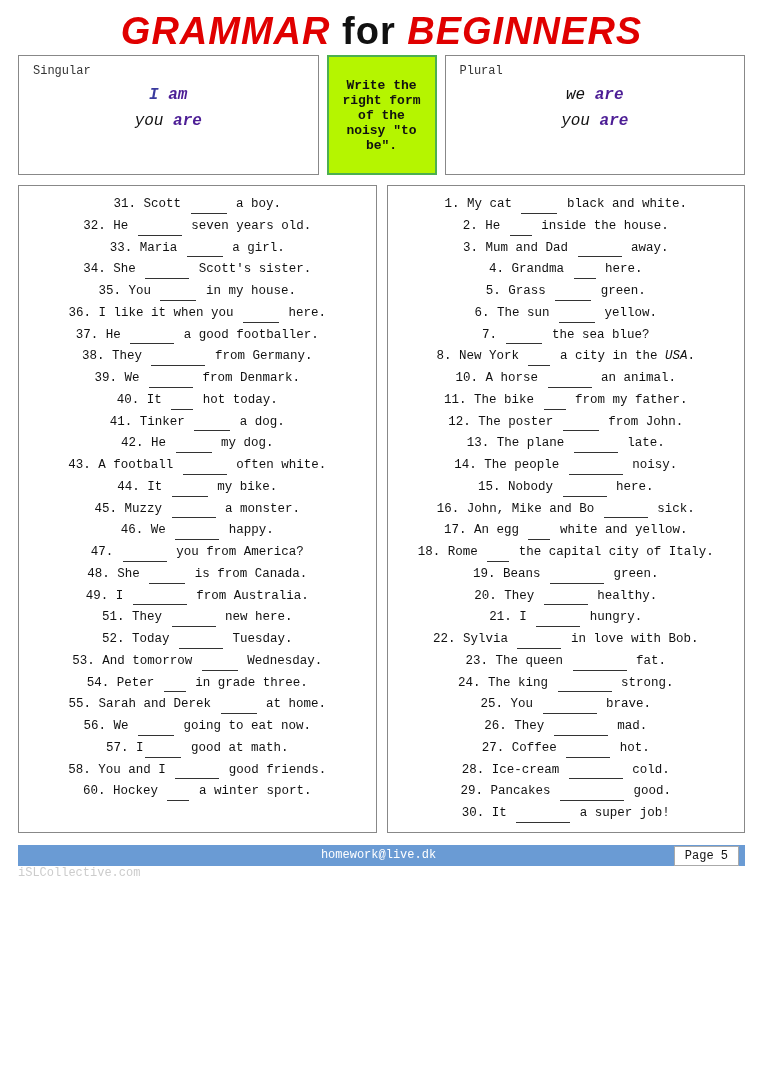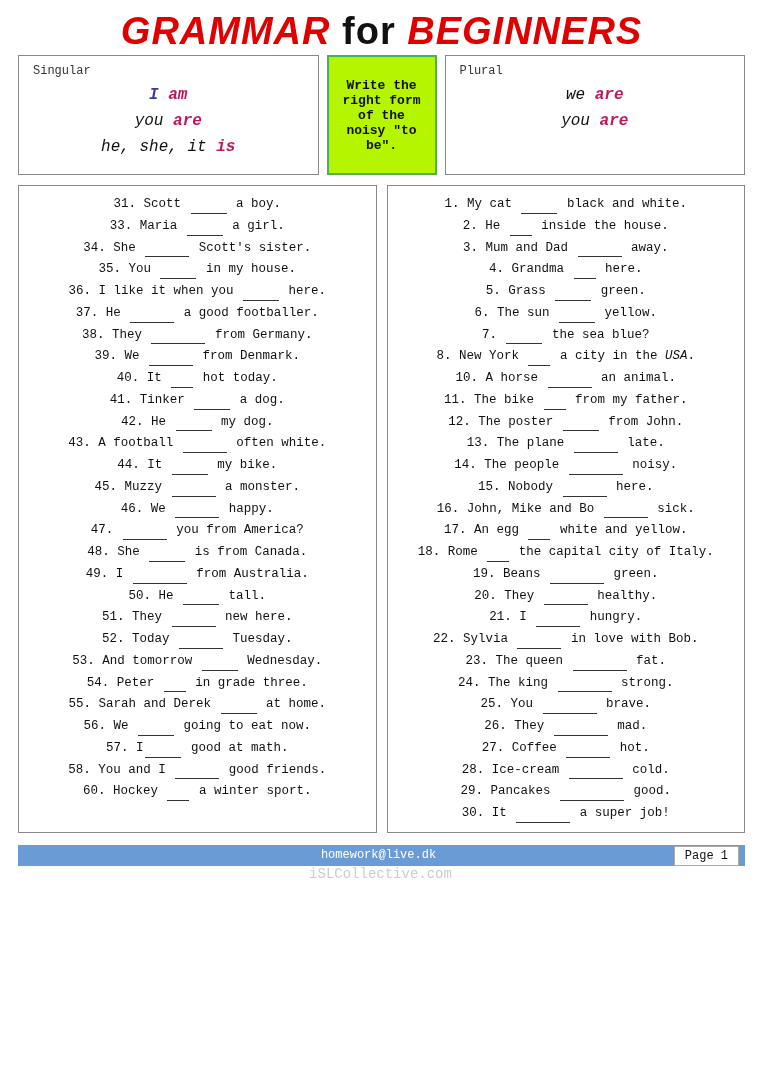--- a/index.html
+++ b/index.html
@@ -69,21 +69,21 @@
       margin-bottom: 4px;
     }
     .conj-row {
       text-align: center;
       font-size: 16px;
       margin: 8px 0;
       color: #111;
       font-style: italic;
     }
     .conj-row .verb {
-      color: #be185d;
+      color: #4c1d95;
       font-weight: bold;
     }
     .conj-row .subj {
       color: #3a3a9e;
       font-weight: bold;
     }
     .instruction-box {
       border: 2px solid #4caf50;
       background: #b5f500;
       padding: 8px 10px;
@@ -147,23 +147,23 @@
       text-align: right;
       padding-right: 6px;
     }
     .page-badge {
       border: 1px solid #aaa;
       background: #fff;
       padding: 2px 10px;
       font-size: 12px;
     }
     .logo-text {
-      font-size: 14px;
+      font-size: 12px;
       color: #ccc;
-      text-align: center;
+      text-align: left;
       padding-right: 2px;
     }
   </style>
 </head>
 <body>
 
 <div>
   <div class="page-title">
     <span class="title-main">GRAMMAR <span class="for-word">for</span> BEGINNERS</span>
   </div>
@@ -171,61 +171,58 @@
 
 <div class="conj-section">
   <div class="conj-box">
     <div class="conj-label">Singular</div>
     <div class="conj-row">
       <span class="subj">I</span> <span class="verb">am</span>
     </div>
     <div class="conj-row">
       <span>you</span> <span class="verb">are</span>
     </div>
-    <div class="conj-row">
-      <span>he, she, it</span> <span class="verb">is</span>
-    </div>
   </div>
 
   <div class="instruction-box">
     <span>Write the right form of the noisy "to be".</span>
   </div>
 
   <div class="conj-box">
     <div class="conj-label">Plural</div>
     <div class="conj-row">
       <span>we</span> <span class="verb">are</span>
     </div>
     <div class="conj-row">
       <span>you</span> <span class="verb">are</span>
     </div>
   </div>
 </div>
 
 <div class="exercises-section">
   <div class="ex-col">
     <div class="ex-item">31. Scott <span class="blank"></span> a boy.</div>
+    <div class="ex-item">32. He <span class="blank blank-medium"></span> seven years old.</div>
     <div class="ex-item">33. Maria <span class="blank"></span> a girl.</div>
     <div class="ex-item">34. She <span class="blank blank-medium"></span> Scott's sister.</div>
     <div class="ex-item">35. You <span class="blank"></span> in my house.</div>
     <div class="ex-item">36. I like it when you <span class="blank"></span> here.</div>
     <div class="ex-item">37. He <span class="blank blank-medium"></span> a good footballer.</div>
     <div class="ex-item">38. They <span class="blank blank-long"></span> from Germany.</div>
     <div class="ex-item">39. We <span class="blank blank-medium"></span> from Denmark.</div>
     <div class="ex-item">40. It <span class="blank blank-short"></span> hot today.</div>
     <div class="ex-item">41. Tinker <span class="blank"></span> a dog.</div>
     <div class="ex-item">42. He <span class="blank"></span> my dog.</div>
     <div class="ex-item">43. A football <span class="blank blank-medium"></span> often white.</div>
     <div class="ex-item">44. It <span class="blank"></span> my bike.</div>
     <div class="ex-item">45. Muzzy <span class="blank blank-medium"></span> a monster.</div>
     <div class="ex-item">46. We <span class="blank blank-medium"></span> happy.</div>
     <div class="ex-item">47. <span class="blank blank-medium"></span> you from America?</div>
     <div class="ex-item">48. She <span class="blank"></span> is from Canada.</div>
     <div class="ex-item">49. I <span class="blank blank-long"></span> from Australia.</div>
-    <div class="ex-item">50. He <span class="blank"></span> tall.</div>
     <div class="ex-item">51. They <span class="blank blank-medium"></span> new here.</div>
     <div class="ex-item">52. Today <span class="blank blank-medium"></span> Tuesday.</div>
     <div class="ex-item">53. And tomorrow <span class="blank short"></span> Wednesday.</div>
     <div class="ex-item">54. Peter <span class="blank blank-short"></span> in grade three.</div>
     <div class="ex-item">55. Sarah and Derek <span class="blank"></span> at home.</div>
     <div class="ex-item">56. We <span class="blank"></span> going to eat now.</div>
     <div class="ex-item">57. I<span class="blank"></span> good at math.</div>
     <div class="ex-item">58. You and I <span class="blank blank-medium"></span> good friends.</div>
     <div class="ex-item">60. Hockey <span class="blank blank-short"></span> a winter sport.</div>
   </div>
@@ -260,16 +257,16 @@
     <div class="ex-item">28. Ice-cream <span class="blank blank-long"></span> cold.</div>
     <div class="ex-item">29. Pancakes <span class="blank blank-xlong"></span> good.</div>
     <div class="ex-item">30. It <span class="blank blank-long"></span> a super job!</div>
   </div>
 </div>
 
 <div class="footer">
   <div class="footer-left"></div>
   <div class="footer-center">homework@live.dk</div>
   <div class="footer-right">
-    <span class="page-badge">Page 1</span>
+    <span class="page-badge">Page 5</span>
   </div>
 </div>
 <div class="logo-text">iSLCollective.com</div>
 
 </body></html>

